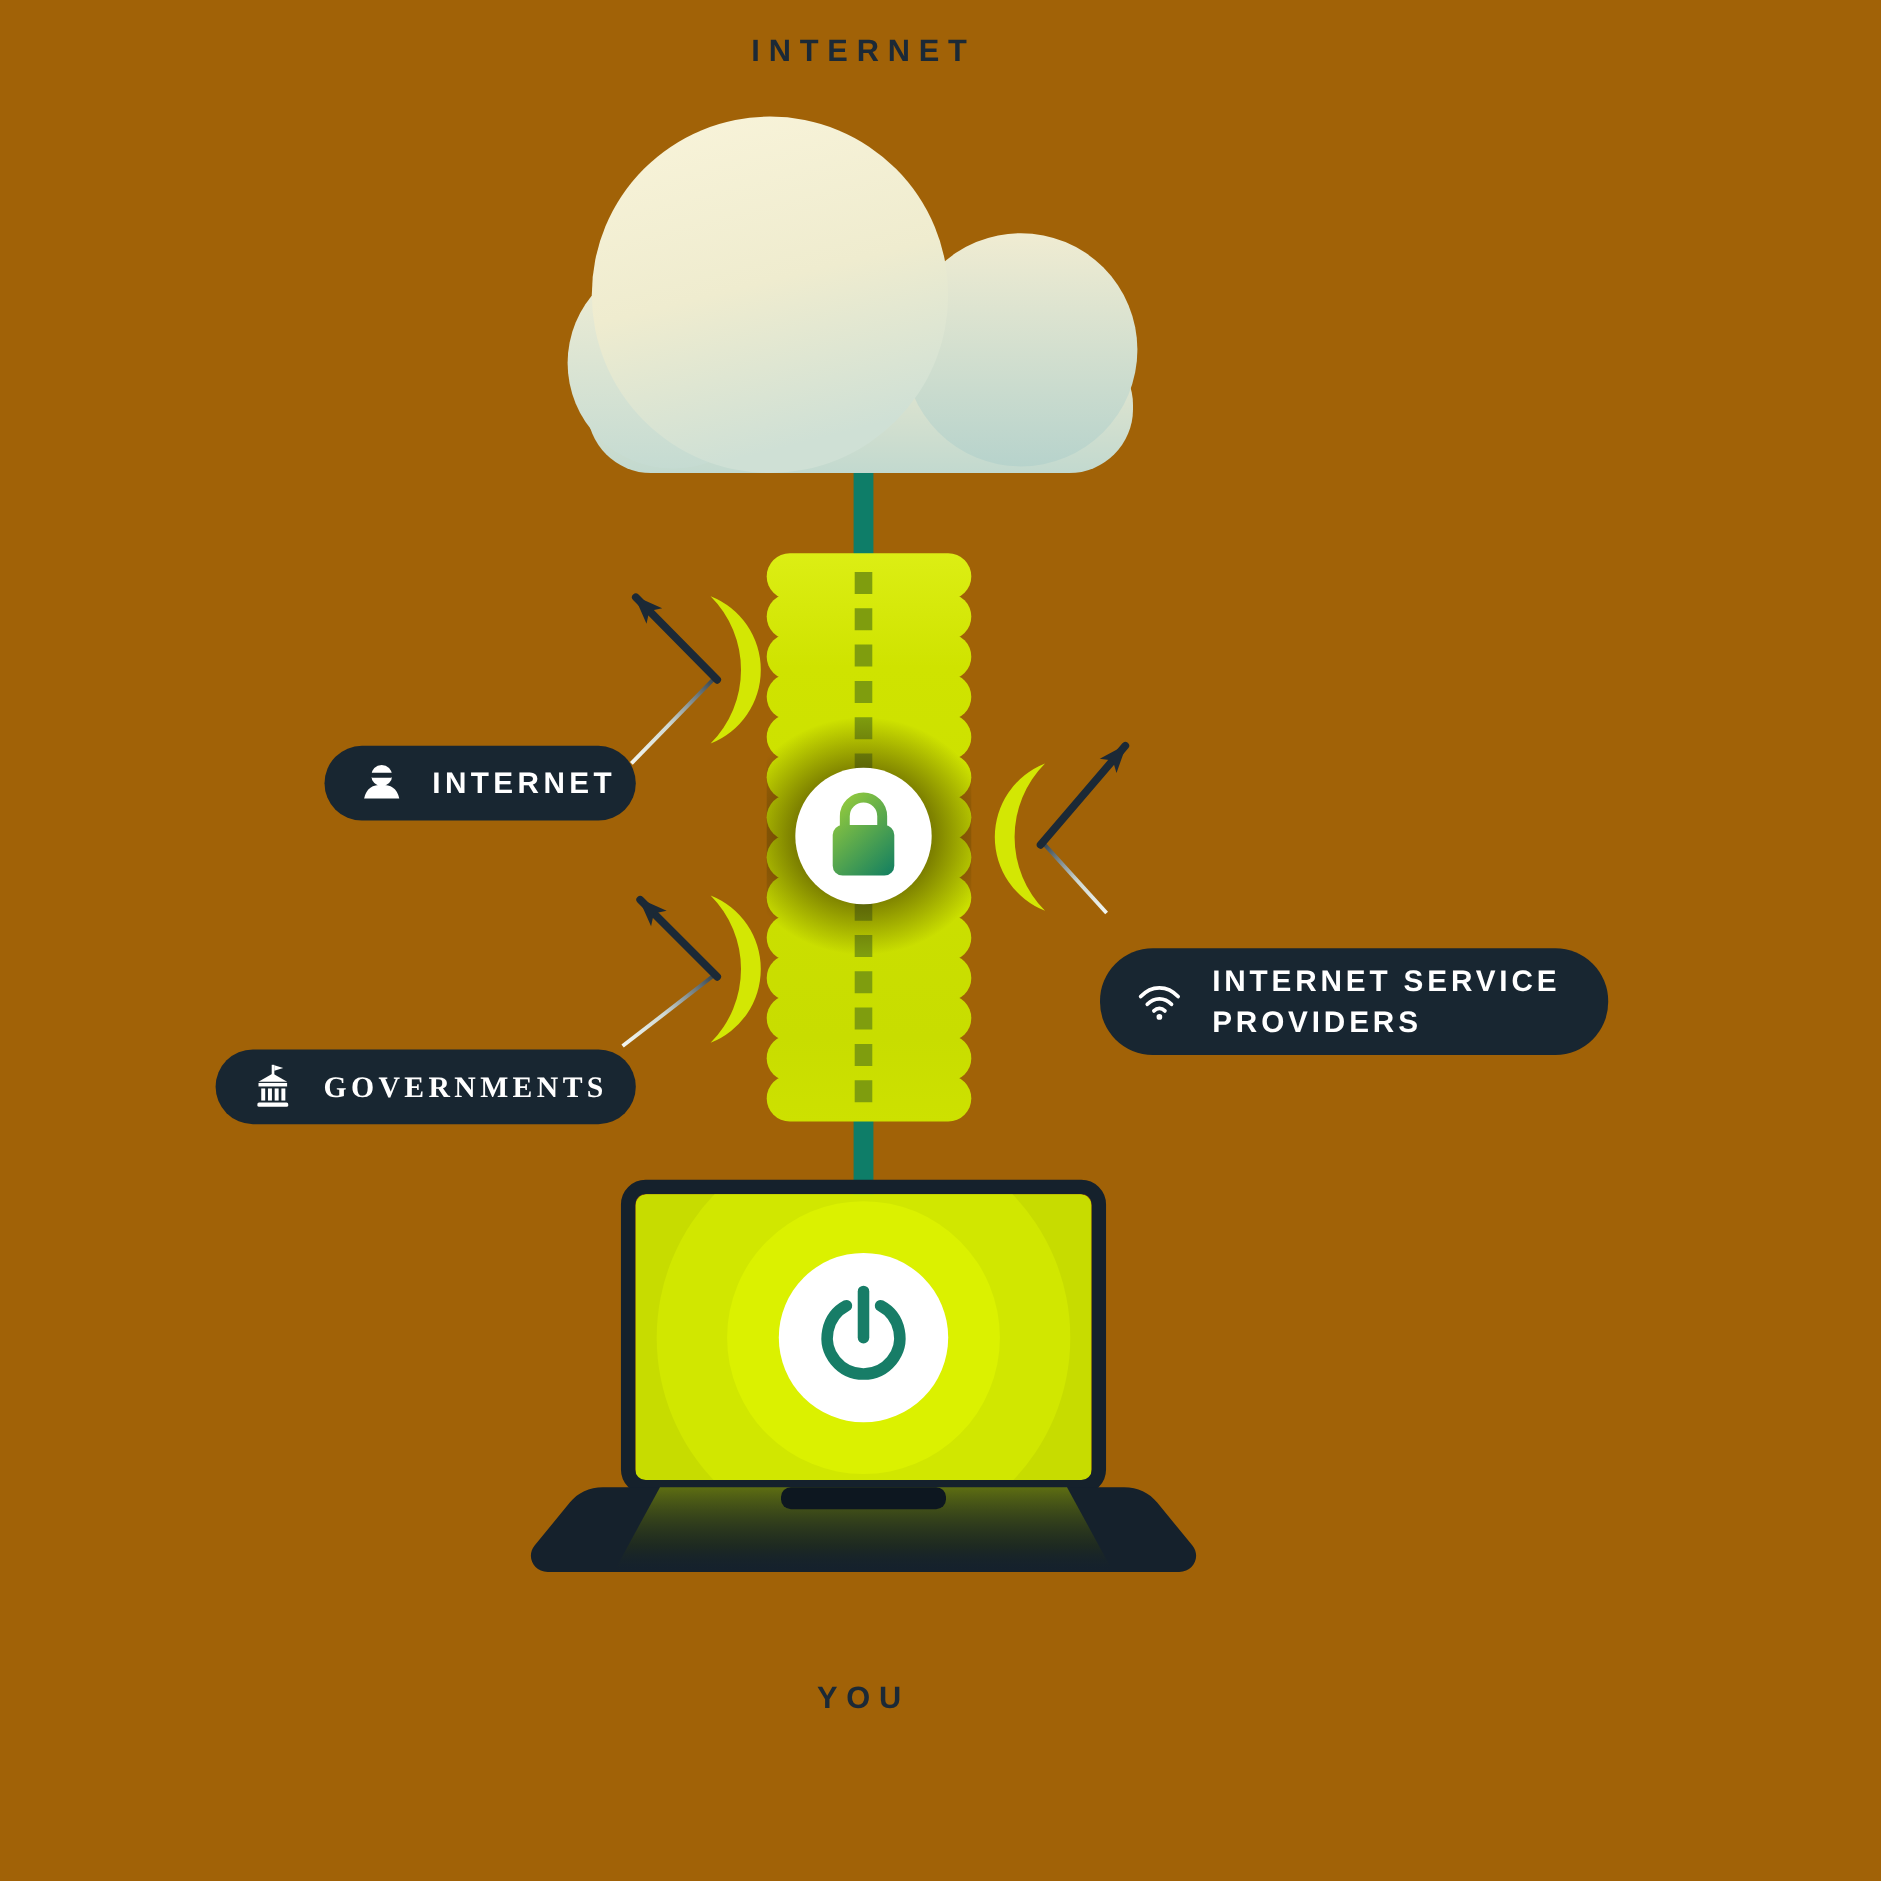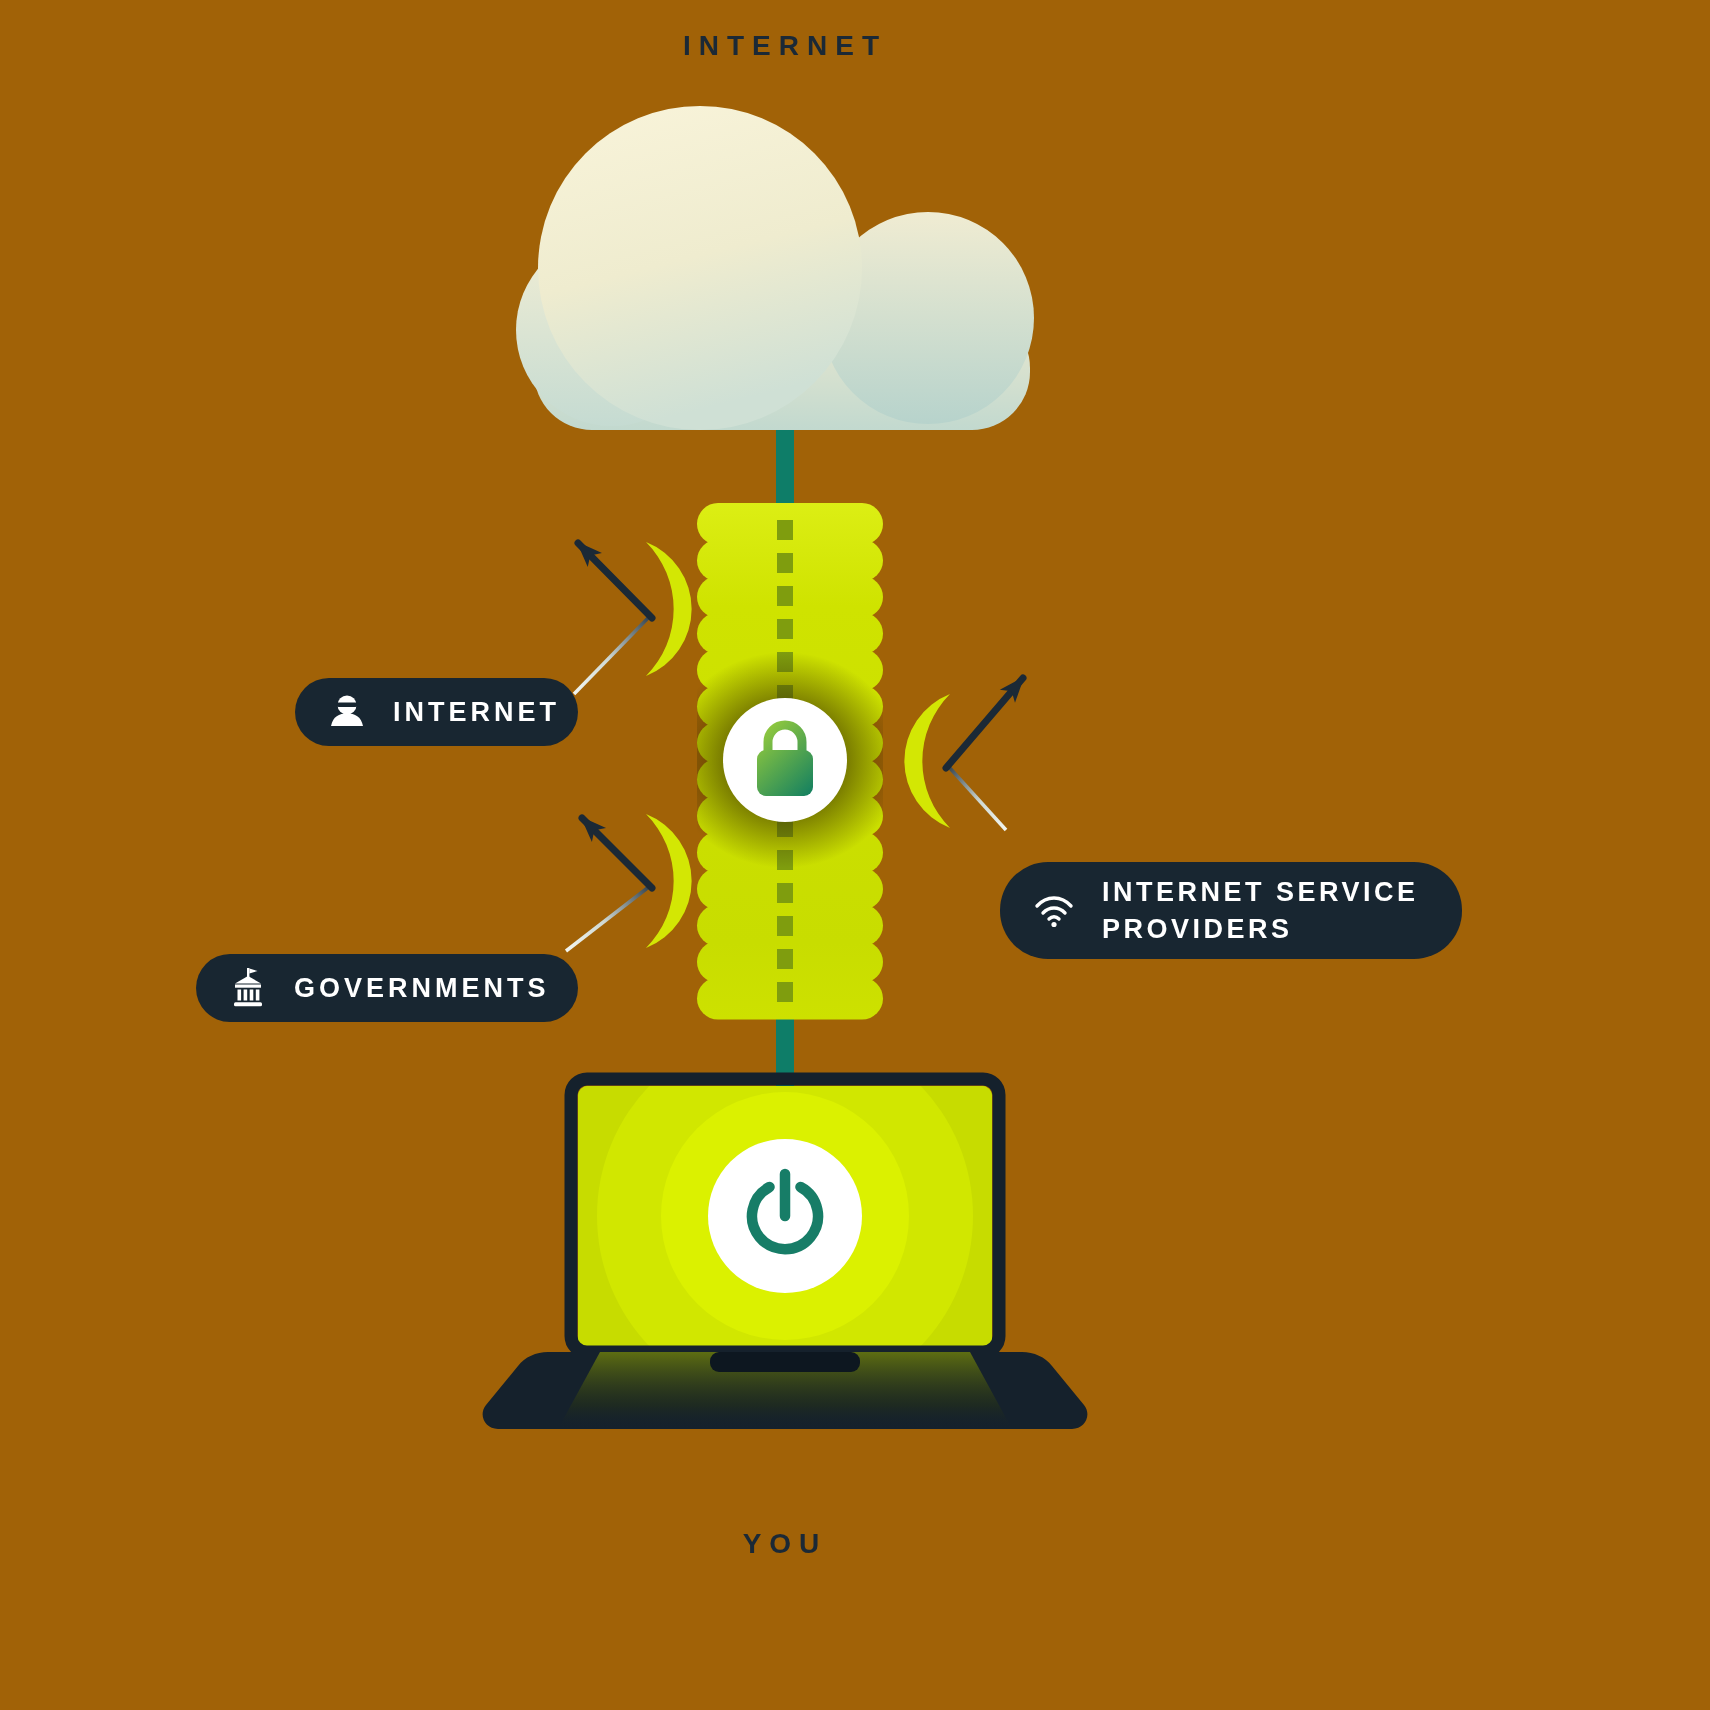--- a/index.html
+++ b/index.html
@@ -16,21 +16,21 @@
     position:absolute;background:#182631;border-radius:48px;
     display:flex;align-items:center;color:#ffffff;box-sizing:border-box;
   }
   .pill .pill-icon{display:flex;align-items:center;justify-content:center;
     margin-left:30px;margin-right:24px;flex:0 0 auto;}
   .pill .pill-label{
     font-size:27px;font-weight:700;letter-spacing:4px;white-space:nowrap;
   }
   .pill .pill-label.two-line{line-height:37px;letter-spacing:3.5px;}
   #pill-hackers{left:295px;top:678px;width:283px;height:68px;}
-  #pill-governments{left:196px;top:954px;width:382px;height:68px;}
+  #pill-governments{left:196px;top:954px;width:382px;height:68px;font-family:Liberation Serif, serif;}
   #pill-isp{left:1000px;top:822px;width:462px;height:97px;margin-top:40px;}
 </style>
 </head>
 <body>
 
 <div class="stage">
 
   <svg class="scene" width="1710" height="1710" viewBox="0 0 1710 1710">
     <defs>
       <linearGradient id="gradCloudMain" x1="0" y1="0" x2="0.25" y2="1">

